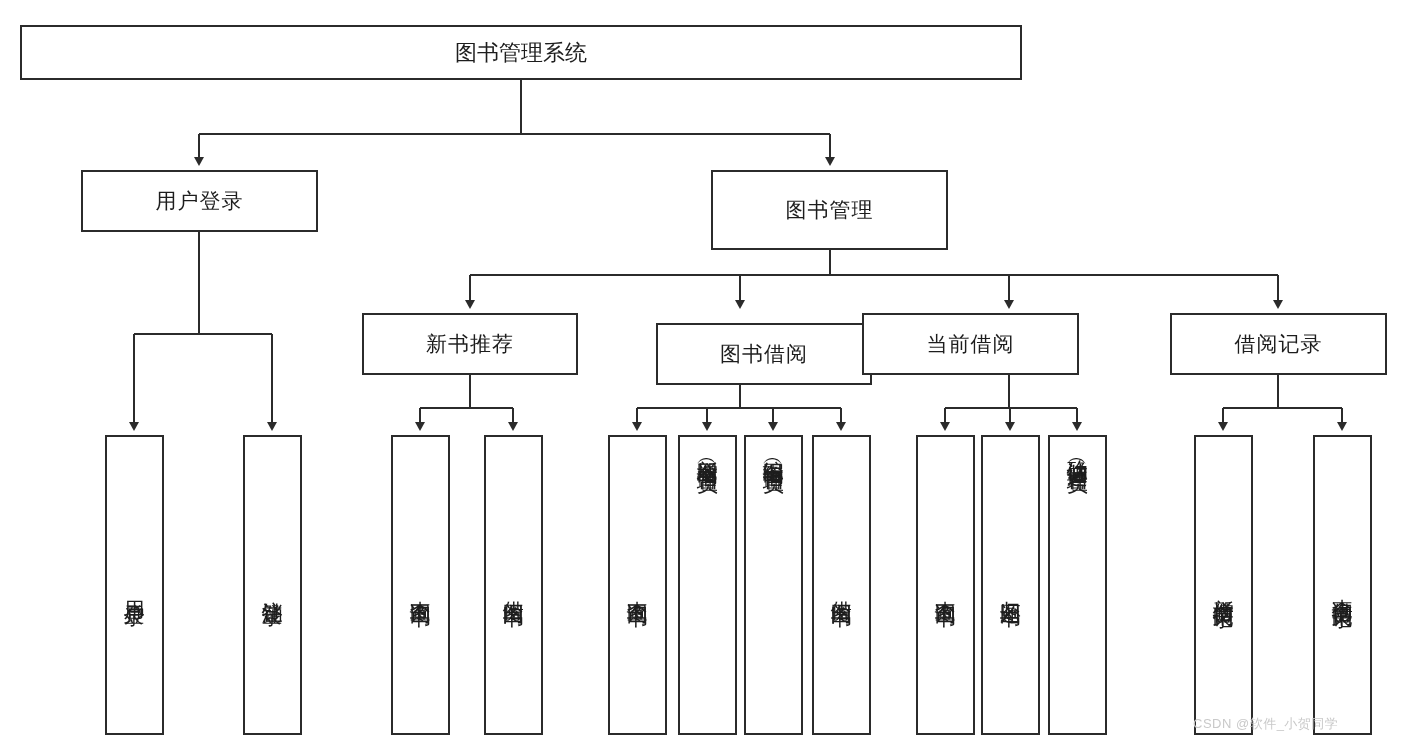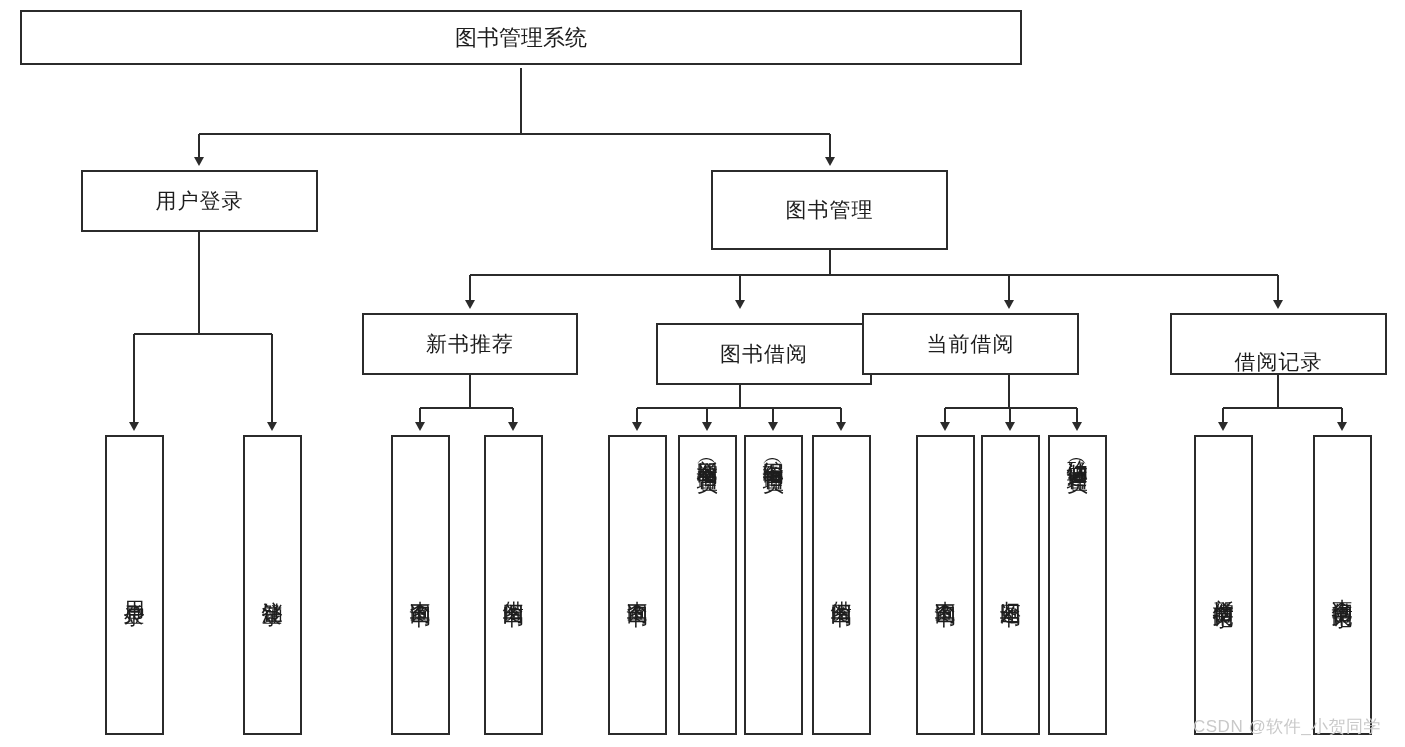--- a/index.html
+++ b/index.html
@@ -57,21 +57,21 @@
     letter-spacing: 2px;
     white-space: nowrap;
     text-align: center;
   }
   .vtext.centered {
     margin: auto 0;
   }
   .watermark {
     position: absolute;
     color: #c9c9c9;
-    font-size: 17px;
+    font-size: 13px;
     white-space: nowrap;
     letter-spacing: 0.5px;
   }
 </style>
 </head>
 <body>
 
 <div id="canvas">
 
   <svg id="wires" viewBox="0 0 1405 747">
@@ -117,41 +117,41 @@
       <path d="M1010,408 L1010,423" marker-end="url(#arrow)"></path>
       <path d="M1077,408 L1077,423" marker-end="url(#arrow)"></path>
 
       <path d="M1278,375 L1278,408"></path>
       <path d="M1223,408 L1342,408"></path>
       <path d="M1223,408 L1223,423" marker-end="url(#arrow)"></path>
       <path d="M1342,408 L1342,423" marker-end="url(#arrow)"></path>
     </g>
   </svg>
 
-  <div class="node node-title" id="n-root" style="left: 20px; top: 10px; width: 1002px; height: 55px;">
+  <div class="node node-title" id="n-root" style="left: 20px; top: 25px; width: 1002px; height: 55px;">
     <span>图书管理系统</span>
   </div>
 
   <div class="node node-h" id="n-l2-0" style="left: 81px; top: 170px; width: 237px; height: 62px;">
     <span>用户登录</span>
   </div>
   <div class="node node-h" id="n-l2-1" style="left: 711px; top: 170px; width: 237px; height: 80px;">
     <span>图书管理</span>
   </div>
 
   <div class="node node-h" id="n-l3-0" style="left: 362px; top: 313px; width: 216px; height: 62px;">
     <span>新书推荐</span>
   </div>
   <div class="node node-h" id="n-l3-1" style="left: 632px; top: 323px; width: 216px; height: 62px; margin-left: 24px;">
     <span>图书借阅</span>
   </div>
   <div class="node node-h" id="n-l3-2" style="left: 862px; top: 313px; width: 217px; height: 62px;">
     <span>当前借阅</span>
   </div>
-  <div class="node node-h" id="n-l3-3" style="left: 1170px; top: 313px; width: 217px; height: 62px; align-items: flex-end;">
+  <div class="node node-h" id="n-l3-3" style="left: 1170px; top: 313px; width: 217px; height: 62px;">
     <span>借阅记录</span>
   </div>
 
   <div class="node node-leaf" id="n-lf-0" style="left: 105px; top: 435px; width: 59px; height: 300px;">
     <span class="vtext centered">用户登录</span>
   </div>
   <div class="node node-leaf" id="n-lf-1" style="left: 243px; top: 435px; width: 59px; height: 300px;">
     <span class="vtext centered">注销登录</span>
   </div>
   <div class="node node-leaf" id="n-lf-2" style="left: 391px; top: 435px; width: 59px; height: 300px;">

